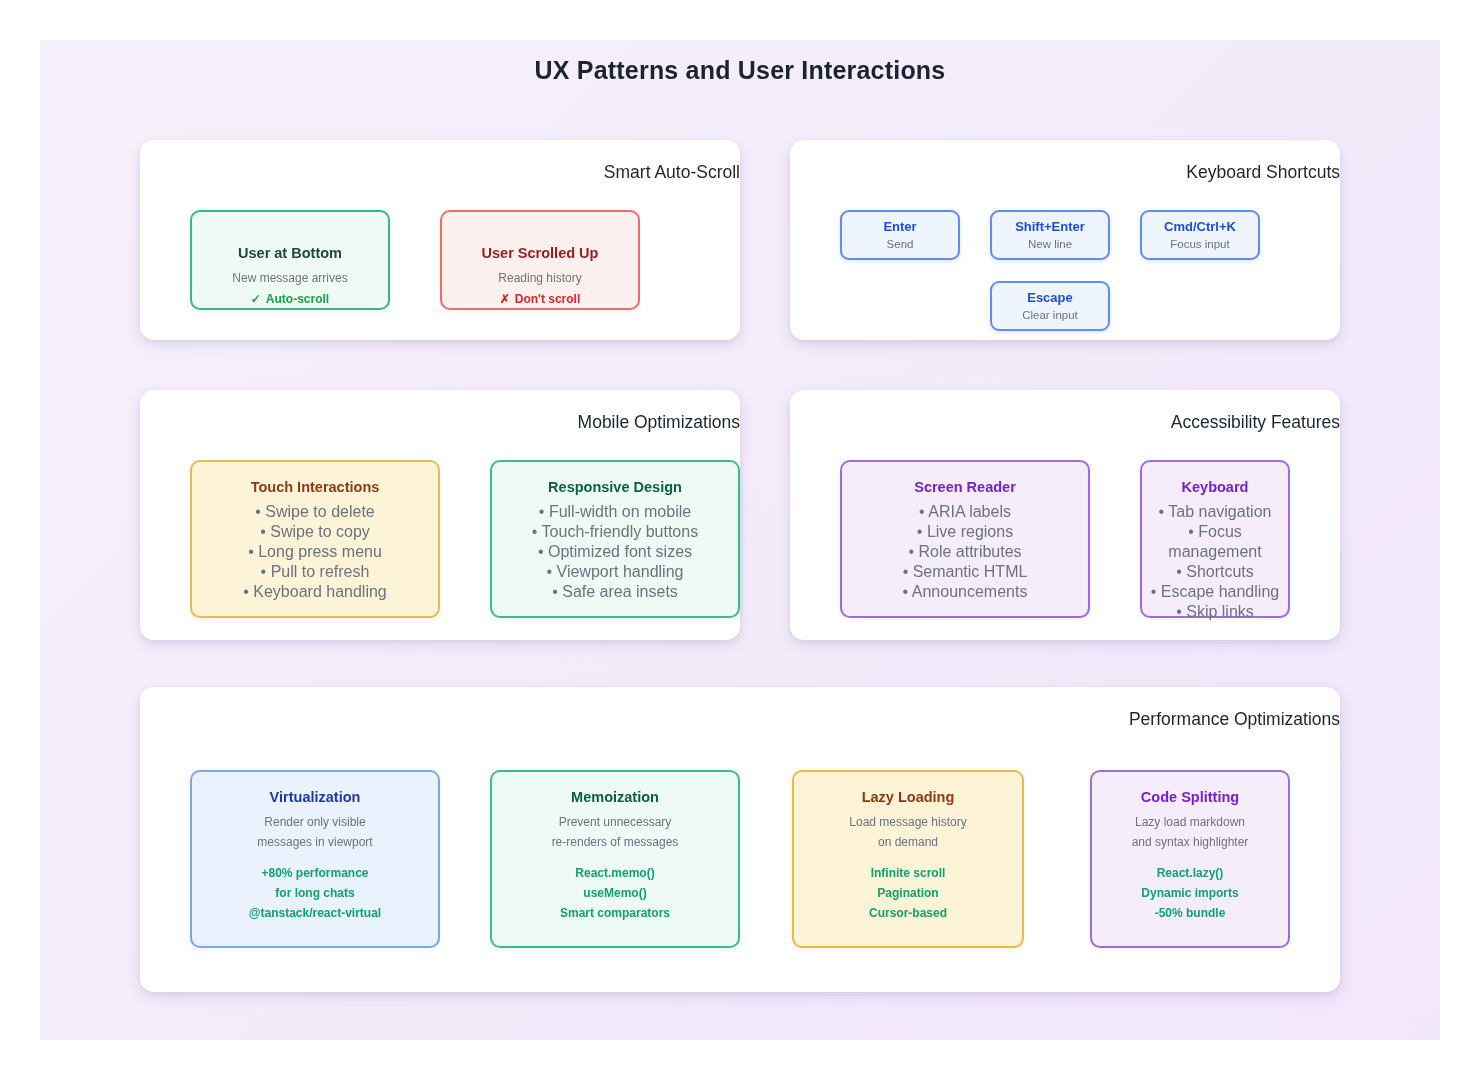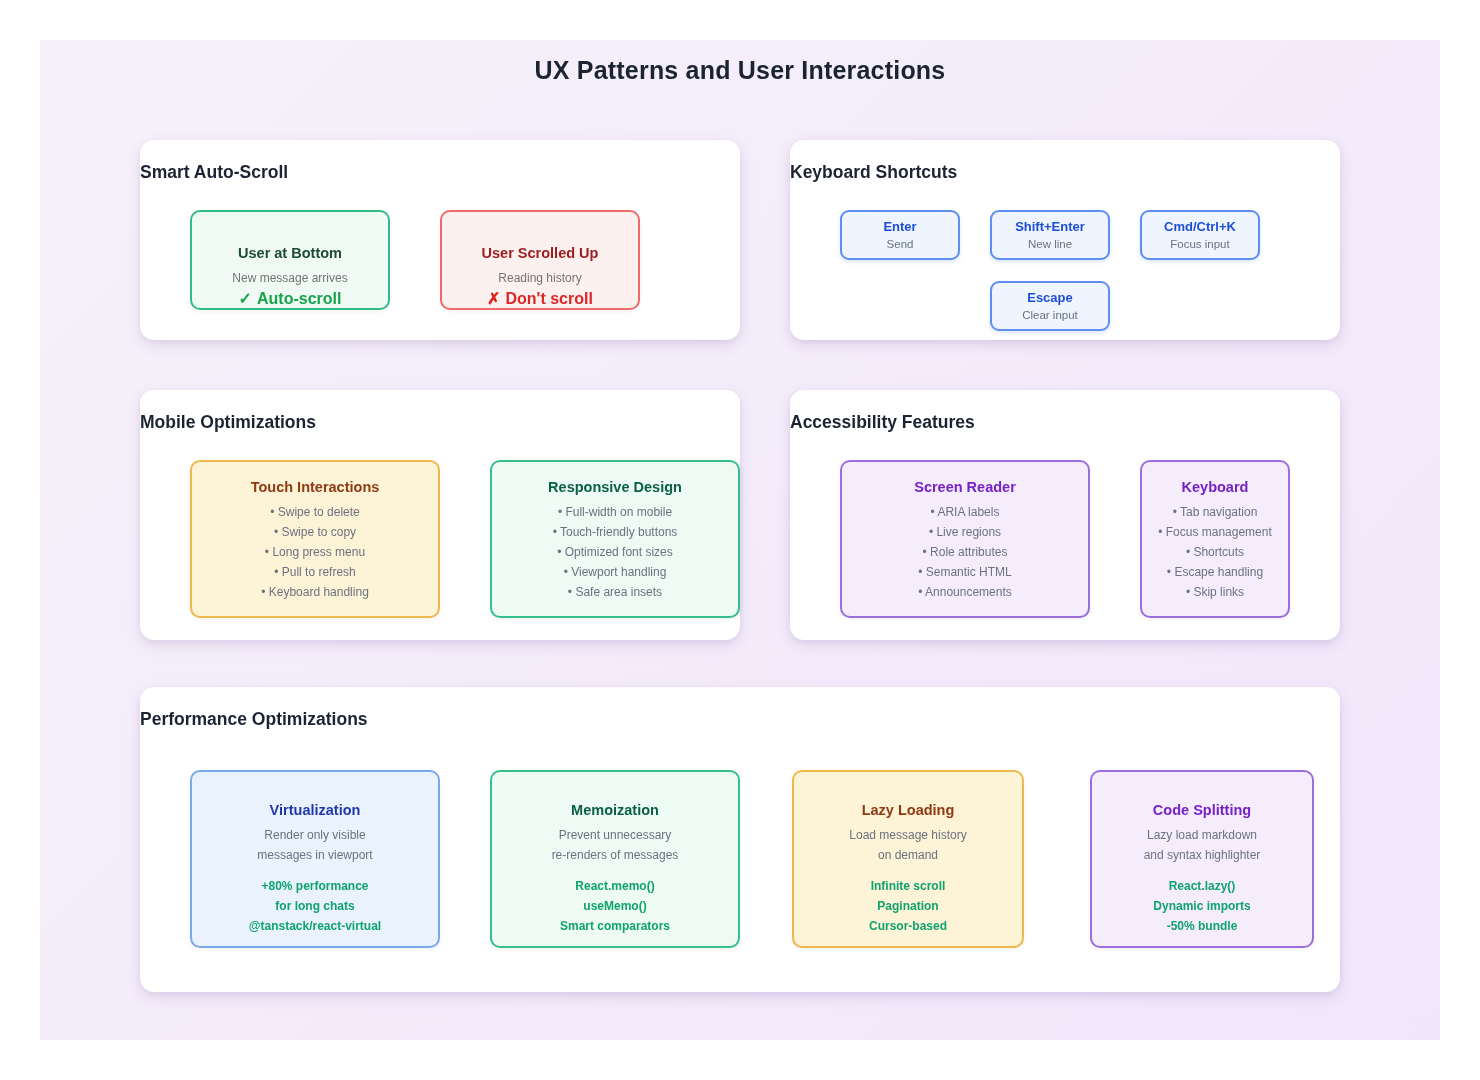--- a/index.html
+++ b/index.html
@@ -14,36 +14,36 @@
   }
   .main-title{
     position:absolute;top:16px;left:0;width:100%;text-align:center;
     font-size:25px;font-weight:700;color:#1c2434;letter-spacing:.2px;
   }
   .panel{
     position:absolute;background:#ffffff;border-radius:14px;
     box-shadow:0 5px 14px rgba(109,88,155,.16),0 2px 4px rgba(109,88,155,.08);
   }
   .panel-title{
-    position:absolute;top:22px;left:0;width:100%;text-align:left;
-    font-size:17.5px;font-weight:700;color:#1c2434;
+    position:absolute;top:22px;left:0;width:100%;text-align:right;
+    font-size:17.5px;font-weight:400;color:#1c2434;
   }
   .p1{left:100px;top:100px;width:600px;height:200px}
   .p2{left:750px;top:100px;width:550px;height:200px}
   .p3{left:100px;top:350px;width:600px;height:250px}
   .p4{left:750px;top:350px;width:550px;height:250px}
   .p5{left:100px;top:647px;width:1200px;height:305px}
 
   .card{
     position:absolute;box-sizing:border-box;border:2px solid;border-radius:10px;
     text-align:center;box-shadow:0 2px 5px rgba(60,50,90,.06);
   }
   .card-title{font-size:14.5px;line-height:24px;font-weight:700}
   .card-desc{font-size:12px;line-height:20px;margin-top:3px;color:#737373}
-  .card-action{font-size:16px;line-height:20px;font-weight:700;margin-top:1px}
+  .card-action{font-size:12px;line-height:20px;font-weight:700;margin-top:1px}
   .action-icon{margin-right:5px}
 
   
   .scroll-card{top:70px;height:100px;width:200px;padding-top:29px}
   .pos-a{left:50px}.pos-b{left:300px}
   .green{background:#f0faf4;border-color:#2fbc87}
   .green .card-title{color:#1d4a38}
   .green .card-action{color:#16a34a}
   .red{background:#fdf1f0;border-color:#ee6b6b}
   .red .card-title{color:#9b1c1c}
@@ -55,35 +55,35 @@
     border:2px solid #5e8ff0;background:#eef5fe;border-radius:9px;
     padding-top:6px;text-align:center;box-shadow:0 2px 4px rgba(70,110,200,.18);
   }
   .key-name{font-size:13px;line-height:18px;font-weight:700;color:#1d4ed8}
   .key-action{font-size:11.5px;line-height:17px;color:#6b7280}
   .k1{left:50px;top:70px}.k2{left:200px;top:70px}.k3{left:350px;top:70px}.k4{left:200px;top:141px}
 
   
   .list-card{top:70px;height:158px;padding-top:13px}
   .list{margin-top:3px}
-  .li{font-size:12px;line-height:20px;color:#6b7280}
+  .li{font-size:16px;line-height:20px;color:#6b7280}
   .w250{width:250px}.w150{width:150px}
   .pos-c{left:350px}
   .yellow{background:#fdf3d7;border-color:#ecb94a}
   .yellow .card-title{color:#8e3a12}
   .teal{background:#eefaf4;border-color:#35c08b}
   .teal .card-title{color:#0a6046}
   .purple{background:#f5edfc;border-color:#9c6ddc}
   .purple .card-title{color:#7722c8}
   .blue{background:#e9f2fd;border-color:#79a9ea}
   .blue .card-title{color:#2038ac}
 
   
-  .perf-card{top:83px;height:178px;padding-top:26px}
-  .q1{left:50px;width:250px}.q2{left:350px;width:250px}.q3{left:652px;width:232px}.q4{left:950px;width:224px}
+  .perf-card{top:83px;height:178px;padding-top:13px}
+  .q1{left:50px;width:250px}.q2{left:350px;width:250px}.q3{left:652px;width:232px}.q4{left:950px;width:200px}
   .desc{margin-top:3px}
   .desc-line{font-size:12px;line-height:20px;color:#6b7280}
   .highlights{margin-top:11px}
   .hl{font-size:12px;line-height:20px;font-weight:700;color:#0fa36f}
 </style>
 </head>
 <body>
 
 <div class="canvas">
 

